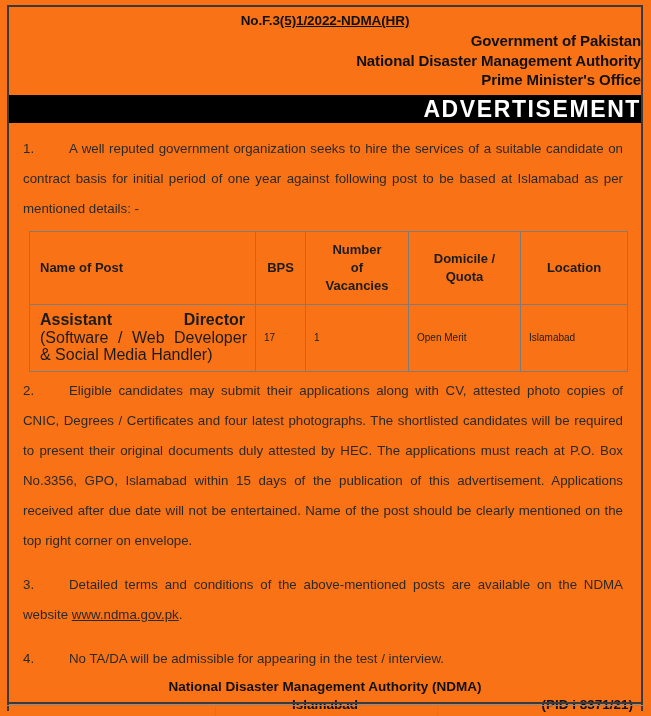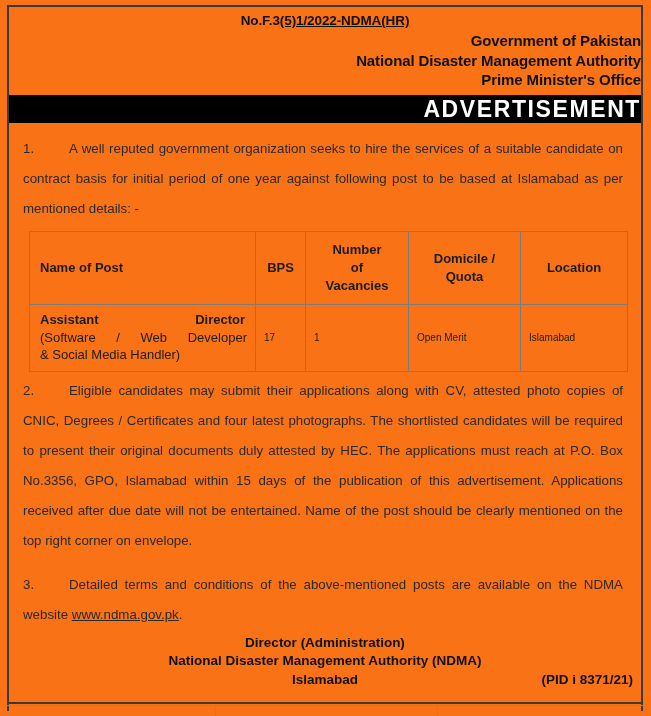--- a/index.html
+++ b/index.html
@@ -125,21 +125,21 @@
   table.jobs tbody td {
     height: 54px;
     text-align: left;
     line-height: 18px;
     font-size: 10px;
   }
   table.jobs tbody td.postcell {
     text-align: left;
     padding-left: 10px;
     line-height: 17.5px;
-    font-size: 13px;
+    font-size: 16px;
   }
   .posttitle {
     font-weight: bold;
     display: flex;
     justify-content: space-between;
     width: 100%;
     padding-right: 2px;
     box-sizing: border-box;
   }
   .postsub {
@@ -270,23 +270,25 @@
     </div>
 
     <p class="para">
       <span class="num">2.</span><span>Eligible candidates may submit their applications along with CV, attested photo copies of CNIC, Degrees / Certificates and four latest photographs. The shortlisted candidates will be required to present their original documents duly attested by HEC. The applications must reach at P.O. Box No.3356, GPO, Islamabad within 15 days of the publication of this advertisement. Applications received after due date will not be entertained. Name of the post should be clearly mentioned on the top right corner on envelope.</span>
     </p>
 
     <p class="para" style="padding-top:14px;">
       <span class="num">3.</span><span>Detailed terms and conditions of the above-mentioned posts are available on the NDMA website </span><a class="link" href="#">www.ndma.gov.pk</a><span>.</span>
     </p>
 
+    <p class="para" style="padding-top:14px; text-align:left;">
+      <span class="num">4.</span><span>No TA/DA will be admissible for appearing in the test / interview.</span>
+    </p>
 
     <div class="sig">
-      <div>Director (Administration)</div>
       <div>National Disaster Management Authority (NDMA)</div>
       <div class="sig-row">
         <span class="city-line">Islamabad</span>
         <span class="pid">(PID i 8371/21)</span>
       </div>
     </div>
 
   </div>
 
   <div class="bottom-rule"></div>

